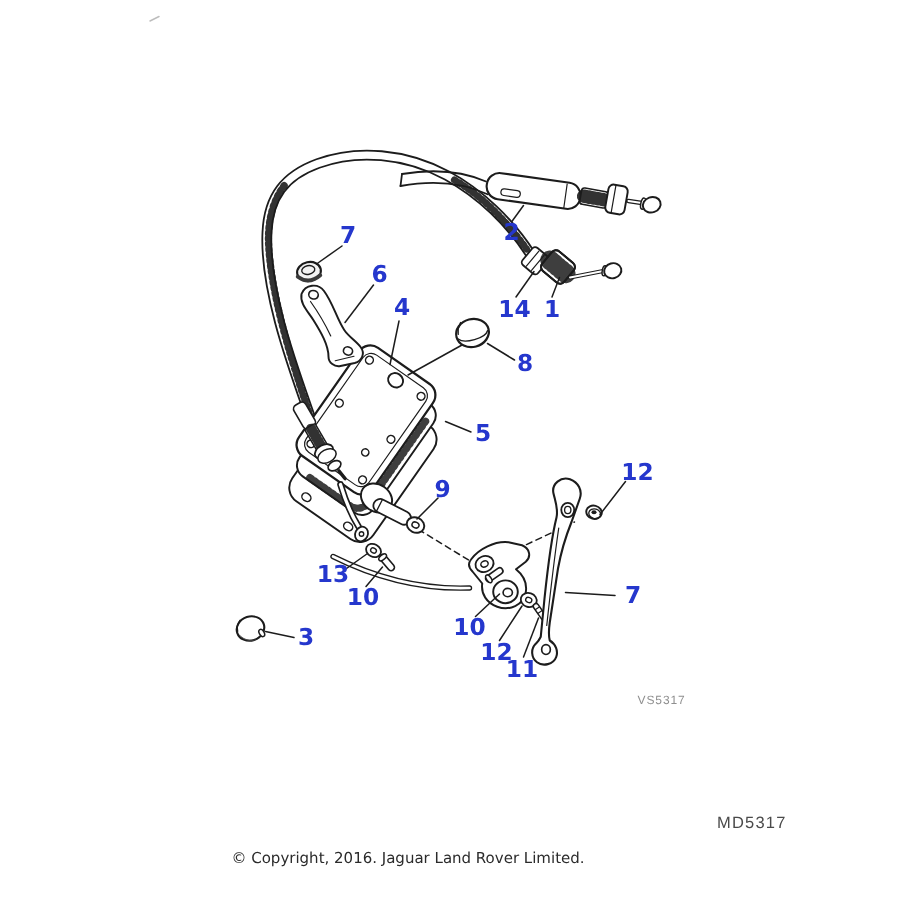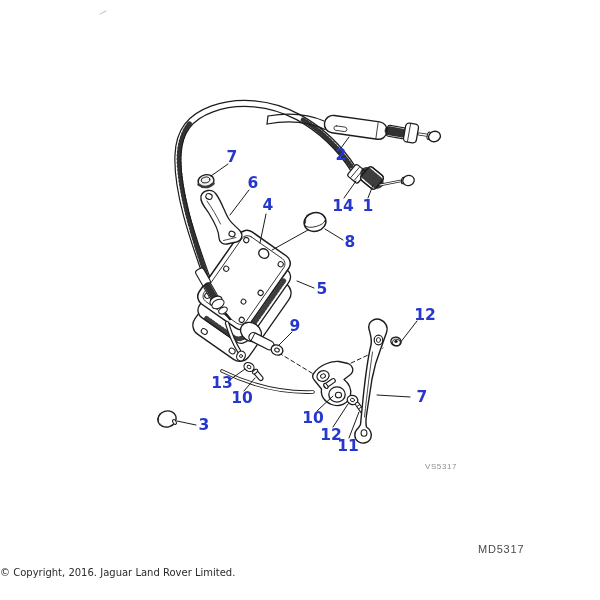--- a/index.html
+++ b/index.html
@@ -16,21 +16,21 @@
   }
   .code-small {
     position:absolute; left:411px; top:462px;
     font:8px "Liberation Sans", sans-serif; color:#8f8f8f; letter-spacing:0.6px;margin-left:14px;
   }
   .code-md {
     position:absolute; left:430px; top:543px;
     font:11px "Liberation Sans", sans-serif; color:#4a4a4a; letter-spacing:0.8px;margin-left:48px;
   }
   .copyright {
-    position:absolute; left:0; top:567px; width:544px; 
+    position:absolute; left:0; top:567px; width:544px; text-align:center;
     font:10px "DejaVu Sans", sans-serif; color:#2b2b2b;
   }
 </style>
 </head>
 <body>
 
 <div class="stage">
 
 <svg width="600" height="600" viewBox="0 0 600 600">
   <g fill="none" stroke="#1c1c1c" stroke-linecap="round" stroke-linejoin="round">

